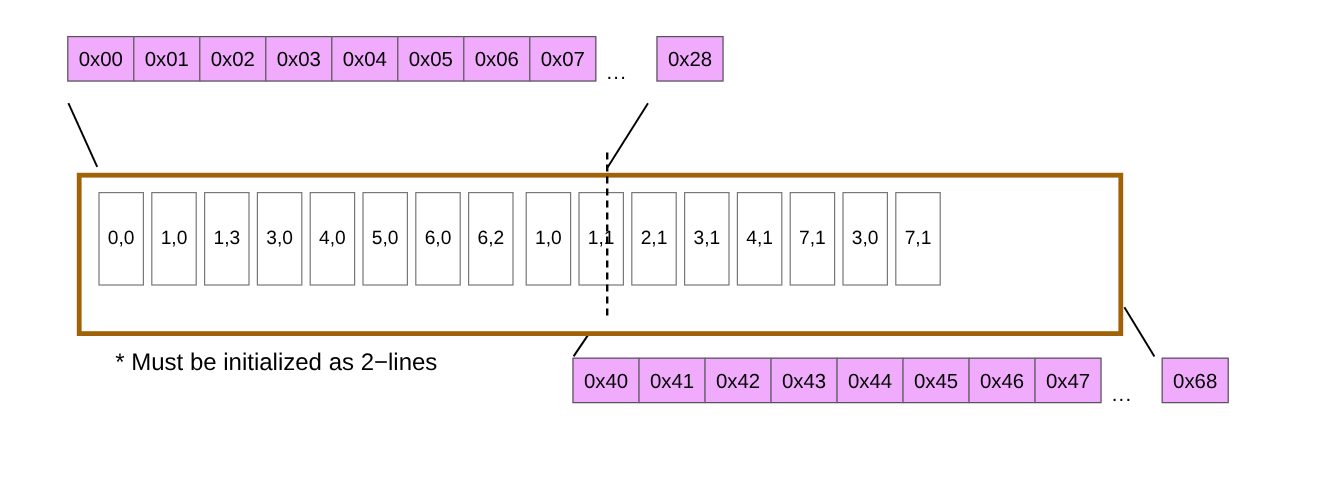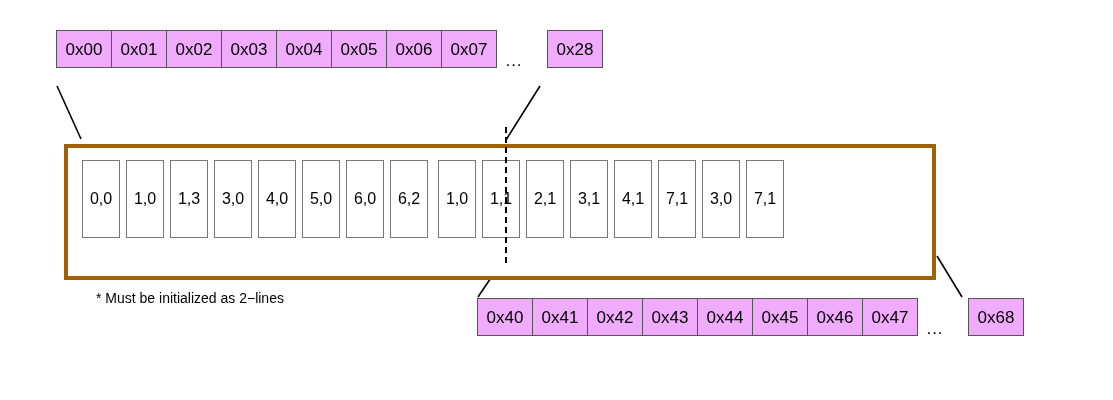--- a/index.html
+++ b/index.html
@@ -125,21 +125,21 @@
     width: 0;
     height: 136px;
     border-left: 2px dashed #000000;
   }
 
   
   #footnote {
     position: absolute;
     left: 96px;
     top: 290px;
-    font-size: 14px;
+    font-size: 20px;
     line-height: 1.2;
     color: #000000;
     white-space: nowrap;
   }
 </style>
 </head>
 <body>
 
 <div id="diagram">
 

